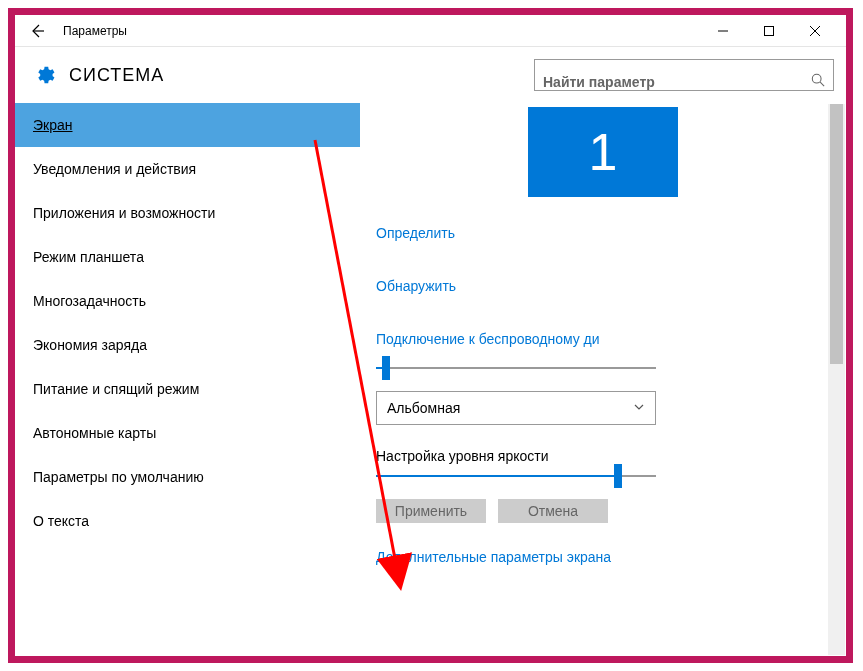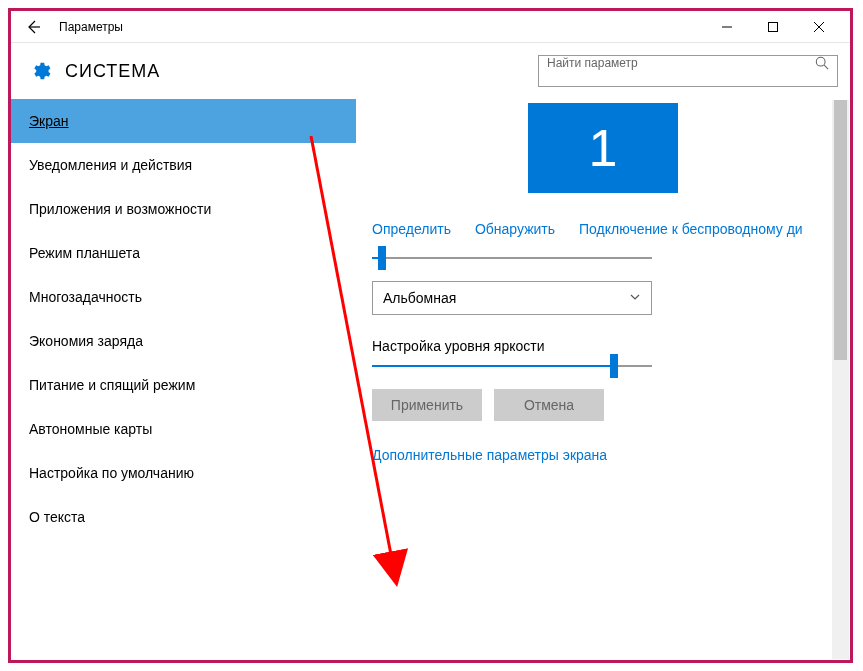--- a/index.html
+++ b/index.html
@@ -1,44 +1,44 @@
 <!DOCTYPE html>
 <html><head>
 <meta charset="utf-8">
 <style>
   * { box-sizing: border-box; margin: 0; padding: 0; font-family: "Segoe UI", Tahoma, sans-serif; }
   body { background: #fff; width: 863px; height: 671px; overflow: hidden; position: relative; }
-  .window { width: 845px; height: 655px; border: 3px solid #be185d; margin: 8px; position: relative; background: #fff; }
+  .window { width: 845px; height: 655px; border: 7px solid #be185d; margin: 8px; position: relative; background: #fff; }
   .titlebar { height: 32px; display: flex; align-items: center; padding: 0 8px; border-bottom: 1px solid #e5e5e5; }
   .back-btn { width: 28px; height: 28px; display: flex; align-items: center; justify-content: center; cursor: pointer; }
   .app-title { font-size: 12px; margin-left: 12px; color: #000; }
   .win-controls { margin-left: auto; display: flex; }
   .win-btn { width: 46px; height: 32px; display: flex; align-items: center; justify-content: center; cursor: pointer; }
   .header-row { height: 56px; display: flex; align-items: center; padding: 0 12px; }
   .gear { width: 22px; height: 22px; margin-right: 14px; margin-left: 6px; }
   .section-title { font-size: 18px; font-weight: 400; letter-spacing: 1px; color: #000; }
-  .search-box { margin-left: auto; width: 300px; height: 32px; border: 1px solid #999; background: #fff; display: flex; align-items: flex-start; padding: 0 8px; color: #666; font-size: 12px; }
+  .search-box { margin-left: auto; width: 300px; height: 32px; border: 1px solid #999; background: #fff; display: flex; align-items: flex-end; padding: 0 8px; color: #666; font-size: 14px; font-weight: bold; }
   .search-box .ph { flex: 1; }
   .main { display: flex; height: calc(100% - 88px); }
   .sidebar { width: 345px; overflow-y: auto; }
   .side-item { padding: 14px 18px; font-size: 14px; color: #000; cursor: pointer; }
   .side-item.active { background: #4da3e0; text-decoration: underline; }
   .content { flex: 1; padding: 0 16px 20px 16px; overflow: hidden; position: relative; }
   .monitor-box { width: 150px; height: 90px; background: #0078d7; color: #fff; font-size: 52px; font-weight: 300; display: flex; align-items: center; justify-content: center; margin: 4px auto 28px auto; }
-  .link-row { display: flex; gap: 24px; font-size: 14px; color: #0078d7; margin-bottom: 20px; white-space: nowrap; overflow: hidden; }
+  .link-row { display: flex; gap: 37px; font-size: 14px; color: #0078d7; margin-bottom: 20px; white-space: nowrap; overflow: hidden; flex-direction: column; }
   .link-row span { cursor: pointer; }
   .label-text { font-size: 14px; color: #000; margin-bottom: 10px; line-height: 1.3; }
   .slider-wrap { margin-bottom: 22px; }
   .slider-track { position: relative; height: 2px; background: #999; width: 280px; }
   .slider-fill { position: absolute; left: 0; top: 0; height: 2px; background: #0078d7; }
   .slider-thumb { position: absolute; top: -11px; width: 8px; height: 24px; background: #0078d7; }
   .select-box { width: 280px; height: 32px; border: 1px solid #999; display: flex; align-items: center; padding: 16px 10px; font-size: 14px; margin-bottom: 22px; cursor: pointer; }
   .select-box .val { flex: 1; }
   .btn-row { display: flex; gap: 12px; margin-bottom: 26px; margin-top: 10px; }
-  .dbtn { width: 110px; height: 32px; background: #ccc; color: #666; font-size: 14px; display: flex; align-items: center; justify-content: center; }
+  .dbtn { width: 110px; height: 24px; background: #ccc; color: #666; font-size: 14px; display: flex; align-items: center; justify-content: center; }
   .adv-link { font-size: 14px; color: #0078d7; cursor: pointer; }
   .scrollbar { position: absolute; right: 1px; top: 89px; bottom: 1px; width: 17px; background: #f0f0f0; }
   .scroll-thumb { position: absolute; top: 0; left: 2px; right: 2px; height: 260px; background: #c2c2c2; }
   .arrow-svg { position: absolute; left: 295px; top: 120px; z-index: 50; pointer-events: none; }
 </style>
 </head>
 <body>
 
 <div class="window">
 
@@ -89,21 +89,21 @@
   <div class="main">
     <div class="sidebar" id="sidebar">
         <div class="side-item active">Экран</div>
         <div class="side-item">Уведомления и действия</div>
         <div class="side-item">Приложения и возможности</div>
         <div class="side-item">Режим планшета</div>
         <div class="side-item">Многозадачность</div>
         <div class="side-item">Экономия заряда</div>
         <div class="side-item">Питание и спящий режим</div>
         <div class="side-item">Автономные карты</div>
-        <div class="side-item">Настройка по умолчанию</div>
+        <div class="side-item">Параметры по умолчанию</div>
         <div class="side-item">О текста</div>
       </div>
 
     <div class="content">
       <div class="monitor-box">1</div>
 
       <div class="link-row">
         <span>Определить</span>
         <span>Обнаружить</span>
         <span>Подключение к беспроводному ди</span>

